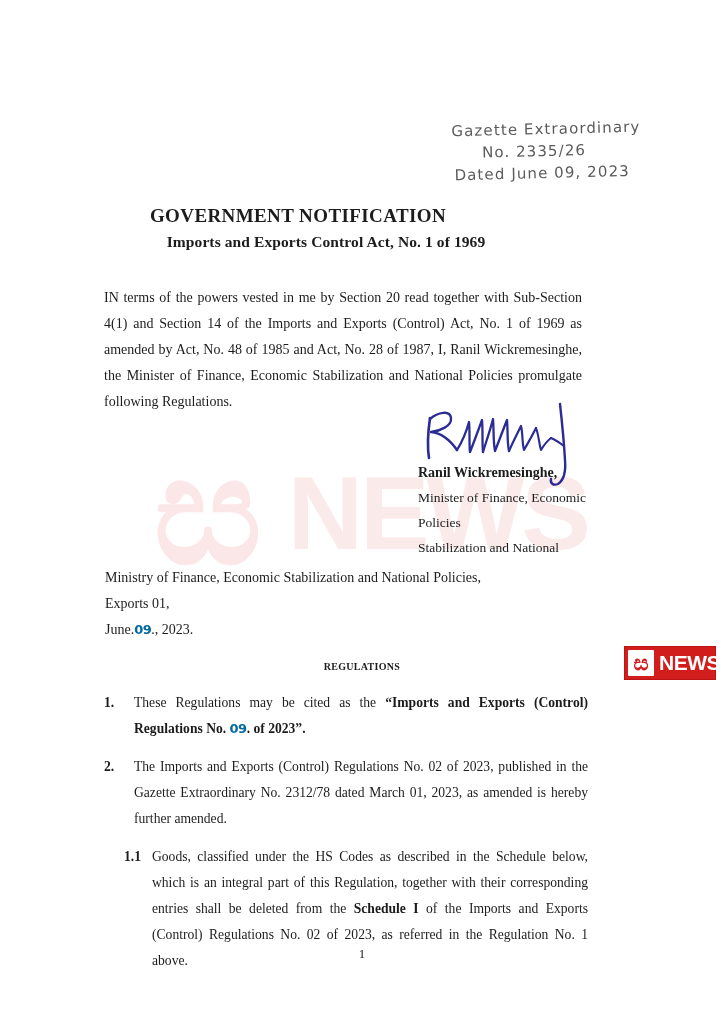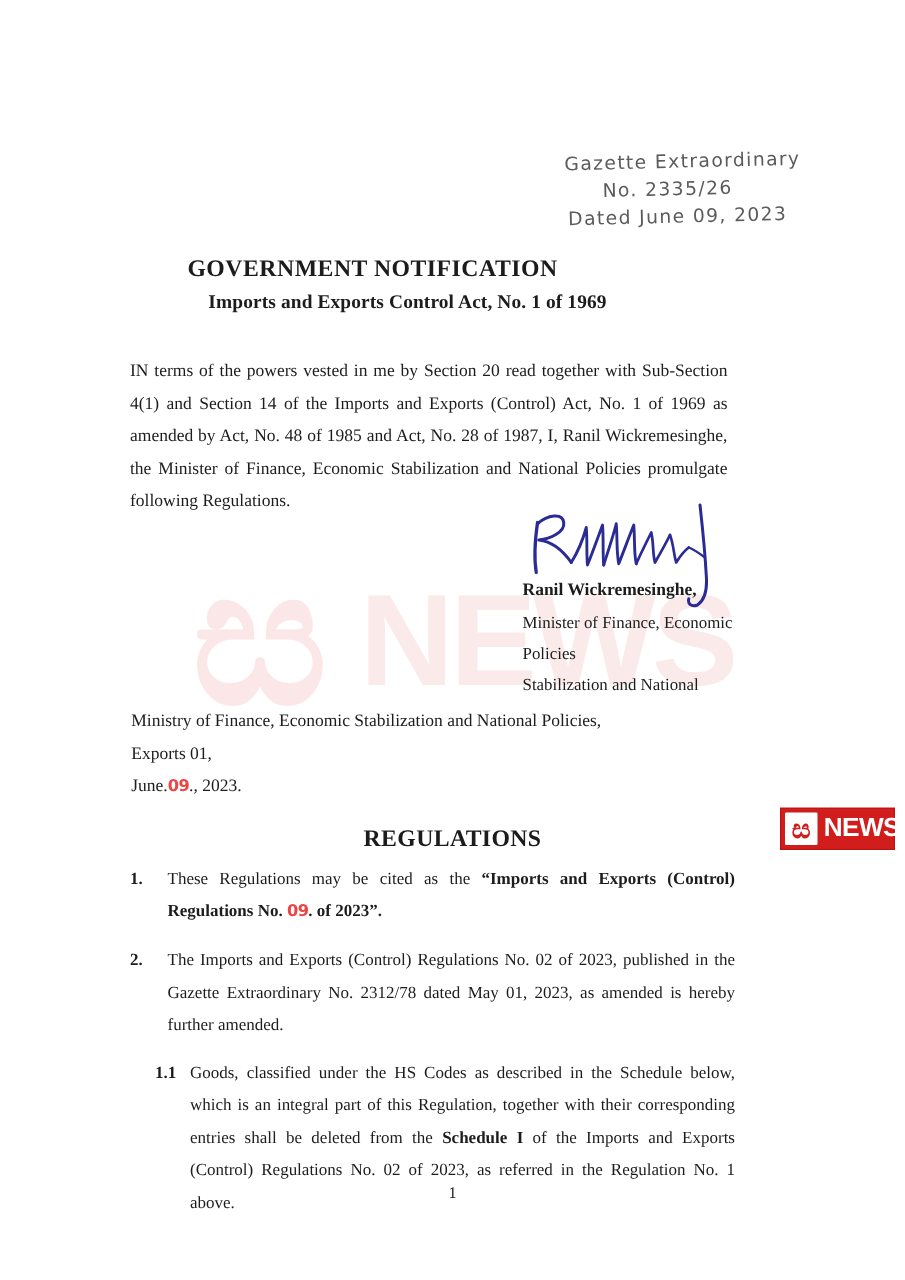--- a/index.html
+++ b/index.html
@@ -128,34 +128,34 @@
     position: absolute;
     left: 105px;
     top: 565px;
     width: 420px;
     font-size: 14px;
     line-height: 26px;
     z-index: 2;
   }
   .hand-ink {
     font-family: "DejaVu Sans", sans-serif;
-    color: #ef4444;
+    color: #0369a1;
     font-size: 13px;
     font-weight: 600;
     letter-spacing: -0.5px;
   }
 
   
   .reg-heading {
     position: absolute;
     left: 0;
     top: 661px;
     width: 724px;
     text-align: center;
-    font-size: 19px;
+    font-size: 10px;
     font-weight: 700;
     letter-spacing: 0.3px;
     z-index: 2;
   }
   .clauses {
     position: absolute;
     left: 104px;
     top: 690px;
     width: 484px;
     z-index: 2;
@@ -281,21 +281,21 @@
 
   <div class="clauses">
 
     <div class="clause">
       <div class="num">1.</div>
       <div class="txt"><span>These Regulations may be cited as the </span><b class="tight">“Imports and Exports (Control) Regulations No.</b> <span class="hand-ink">09</span><b class="tight">. of 2023”.</b></div>
     </div>
 
     <div class="clause">
       <div class="num">2.</div>
-      <div class="txt">The Imports and Exports (Control) Regulations No. 02 of 2023, published in the Gazette Extraordinary No. 2312/78 dated May 01, 2023, as amended is hereby further amended.</div>
+      <div class="txt">The Imports and Exports (Control) Regulations No. 02 of 2023, published in the Gazette Extraordinary No. 2312/78 dated March 01, 2023, as amended is hereby further amended.</div>
     </div>
 
     <div class="clause sub">
       <div class="num">1.1</div>
       <div class="txt"><span>Goods, classified under the HS Codes as described in the Schedule below, which is an integral part of this Regulation, together with their corresponding entries shall be deleted from the </span><b class="tight">Schedule I</b><span> of the Imports and Exports (Control) Regulations No. 02 of 2023, as referred in the Regulation No. 1 above.</span></div>
     </div>
 
   </div>
 
   <div class="news-badge">

